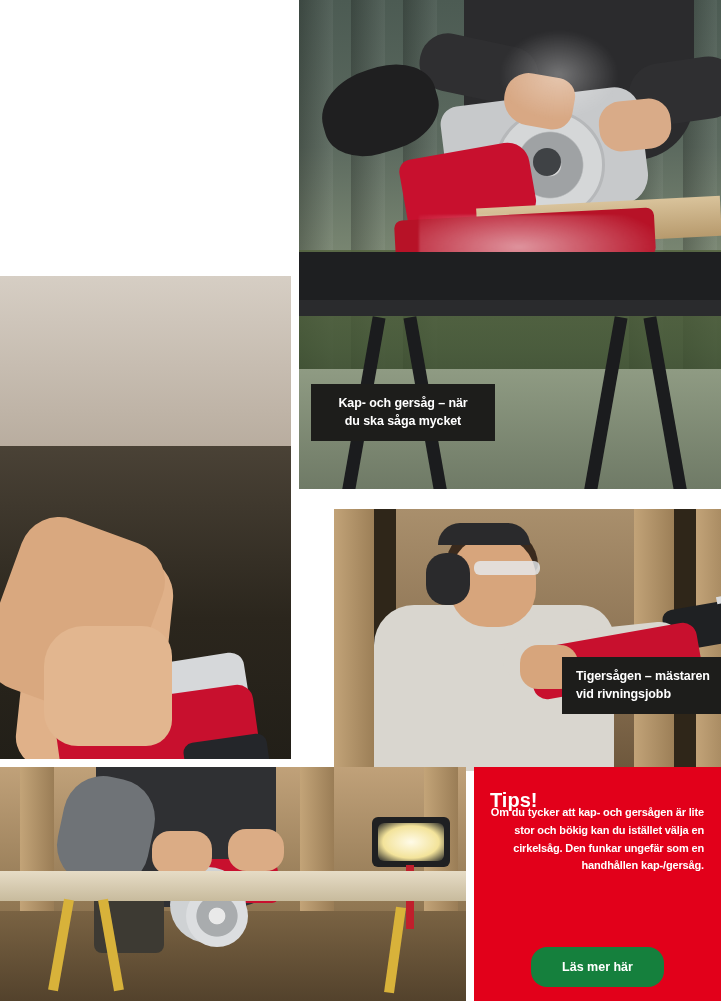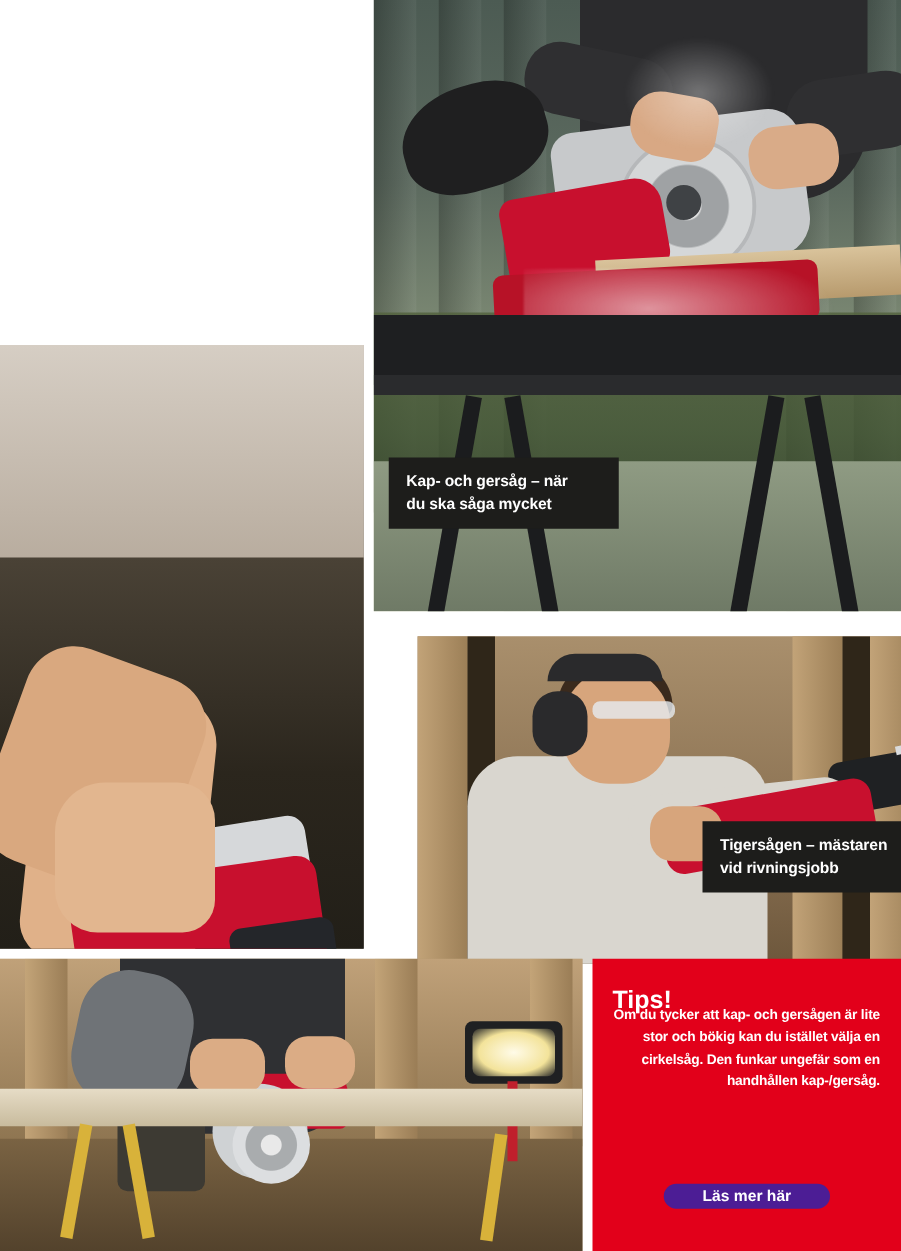--- a/index.html
+++ b/index.html
@@ -193,21 +193,21 @@
     left: 120px; top: 215px; width: 250px; height: 80px;
     background: radial-gradient(ellipse at 40% 40%, rgba(255,255,255,.55), rgba(255,255,255,0) 70%);
     filter: blur(1px);
   }
   #photo-mitre .dust {
     position: absolute;
     left: 200px; top: 30px; width: 120px; height: 90px;
     background: radial-gradient(ellipse at 50% 50%, rgba(255,255,255,.35), rgba(255,255,255,0) 70%);
     filter: blur(2px);
   }
-  #caption-mitre { left: 12px; top: 366px; width: 156px; }
+  #caption-mitre { left: 12px; top: 384px; width: 156px; text-align: center; }
 
   
   #photo-jigsaw {
     left: 0;
     top: 276px;
     width: 291px;
     height: 483px;
     background: linear-gradient(160deg,#cfc6bb 0%,#b9ada0 28%,#5d5649 58%,#3a342b 100%);
   }
   #photo-jigsaw .bg-wall {
@@ -453,22 +453,22 @@
     line-height: 1.62;
     font-weight: bold;
     letter-spacing: -0.15px;
     text-align: right;
   }
   .tips-button {
     position: absolute;
     left: 57px;
     top: 180px;
     width: 133px;
-    height: 20px;
-    background: #4c1d95;
+    height: 40px;
+    background: #15803d;
     color: #ffffff;
     border: none;
     border-radius: 16px;
     font-family: "Liberation Sans", sans-serif;
     font-size: 12.5px;
     font-weight: bold;
     cursor: pointer;
   }
 </style>
 </head>

